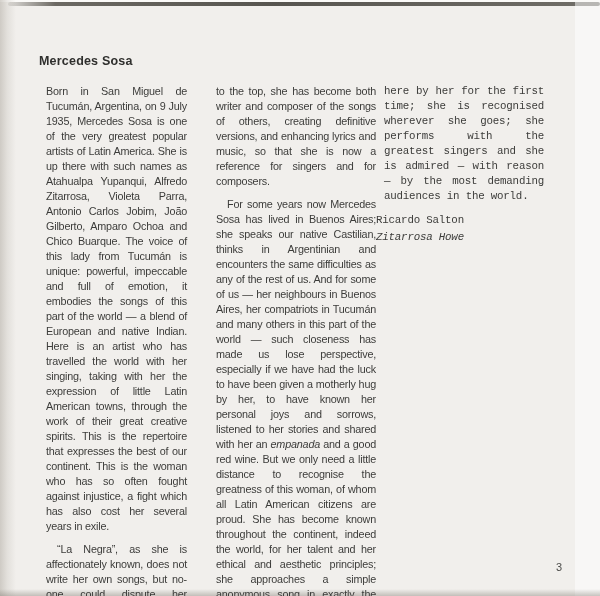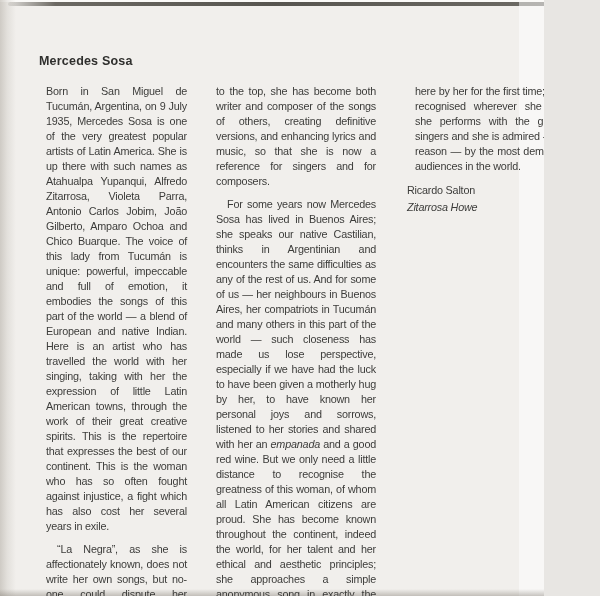--- a/index.html
+++ b/index.html
@@ -1,18 +1,18 @@
 <!DOCTYPE html>
 <html><head>
 <meta charset="utf-8">
 <style>
   html, body { margin: 0; padding: 0; background: #e8e6e3; }
   .page {
     position: relative;
-    width: 544px;
+    width: 600px;
     height: 596px;
     background: #f1efec;
     font-family: "Liberation Sans", "DejaVu Sans", sans-serif;
     overflow: hidden;
   }
   
   .edge-top-white { position:absolute; top:0; left:0; width:600px; height:2px; background:#fbfaf8; }
   .edge-top-line {
     position:absolute; top:2px; left:8px; width:592px; height:4px;
     background: linear-gradient(to right, rgba(82,78,70,0.12), rgba(70,67,60,0.78) 8%, rgba(60,58,52,0.85) 45%, rgba(70,67,60,0.75));
@@ -36,21 +36,21 @@
     margin:0;
   }
   .col {
     position:absolute; top:76px;
     font-size:10.8px; line-height:15px; letter-spacing:-0.2px;
     color:#3c3c3a;
     text-align: justify;
   }
   .col-1 { left:38px;  width:157px; }
   .col-2 { left:208px; width:176px; }
-  .col-3 { left:407px; width:176px; }
+  .col-3 { left:376px; width:176px;font-family:Liberation Mono, monospace; }
   .col p { margin:8px; }
   .col p.indent { text-indent:11px; }
   .credits { margin-top:7px; text-align:left; color:#3c3c3a; }
   .credits div { line-height:16.5px; }
   .credits .it { font-style: italic; }
   i { font-style: italic; }
   .pagenum {
     position:absolute; left:556px; top:561px;
     font-size:11px; color:#4b4b49;
   }

